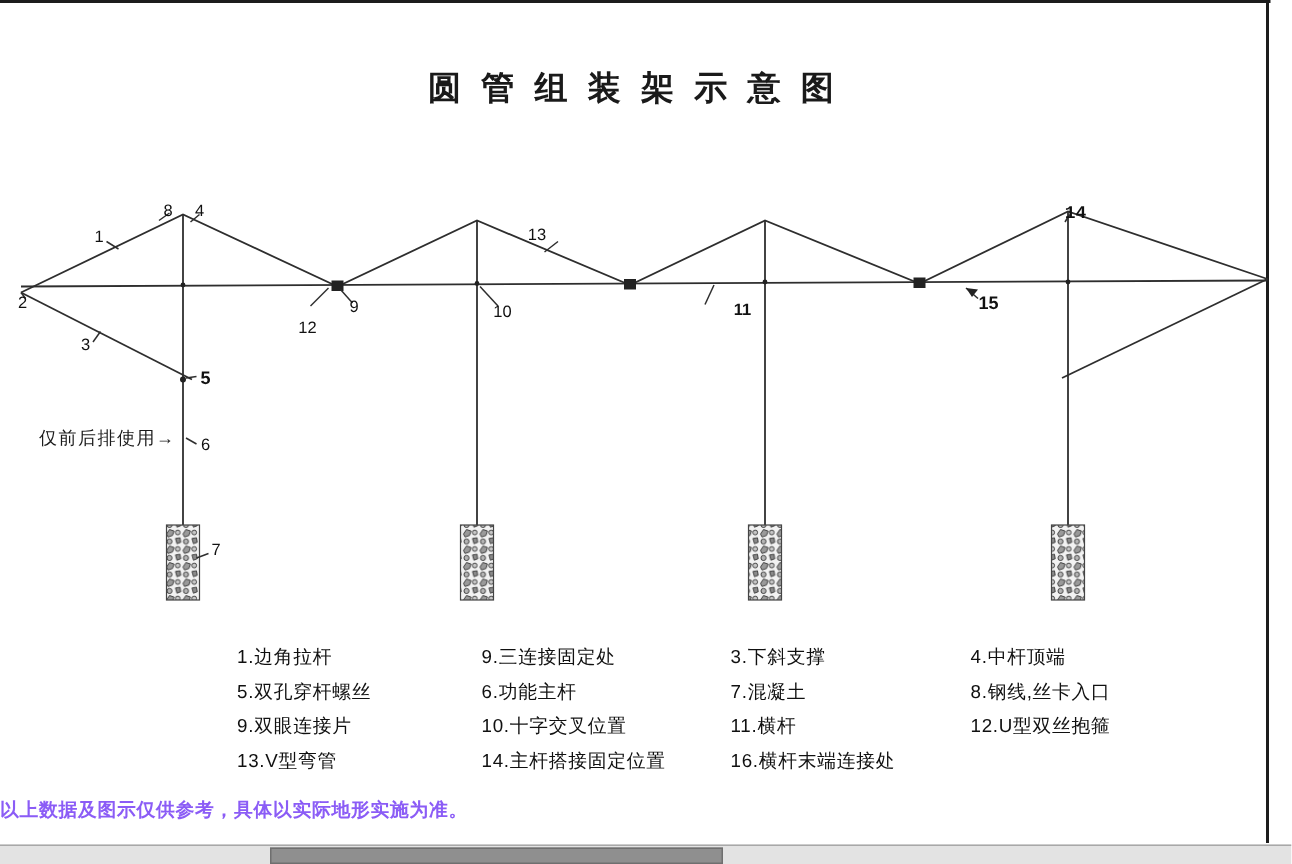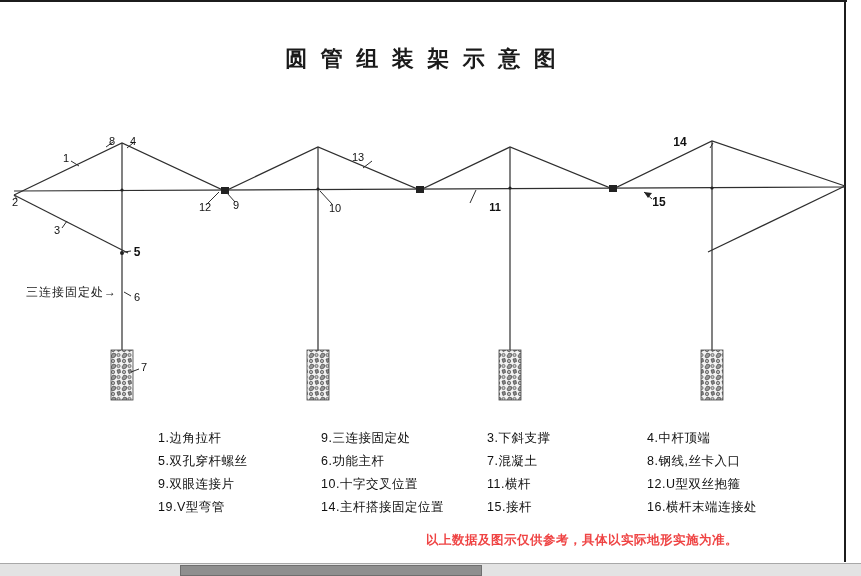--- a/index.html
+++ b/index.html
@@ -27,22 +27,22 @@
     position:absolute;left:26px;top:284px;font-size:12px;font-weight:500;color:#1a1a1a;
     letter-spacing:1px;white-space:nowrap;
   }
   .legend-grid{
     position:absolute;left:122px;top:430px;
     display:grid;grid-template-columns:163px 166px 160px 220px;grid-auto-rows:23px;
     font-size:12.5px;font-weight:500;color:#101010;letter-spacing:0.5px;margin-left:36px;
   }
   .legend-item{white-space:nowrap;}
   .footer-note{
-    position:absolute;left:0;top:532px;width:738px;text-align:right;
-    font-size:12.5px;font-weight:600;color:#ef4444;letter-spacing:0.5px;
+    position:absolute;left:0;top:532px;width:738px;text-align:left;
+    font-size:12.5px;font-weight:600;color:#8b5cf6;letter-spacing:0.5px;
   }
   .hscrollbar-track{
     position:absolute;left:0;top:563px;width:861px;height:13px;
     background:#e3e3e3;border-top:1px solid #a8a8a8;
   }
   .hscrollbar-thumb{
     position:absolute;left:180px;top:1px;width:302px;height:11px;
     background:#8f8f8f;border:1px solid #6f6f6f;box-sizing:border-box;
   }
 </style>
@@ -122,47 +122,46 @@
 
 <div class="callout-layer">
     <div class="callout" style="left: 66px; top: 158px;">1</div>
     <div class="callout" style="left: 112px; top: 141px;">8</div>
     <div class="callout" style="left: 133px; top: 141px;">4</div>
     <div class="callout" style="left: 15px; top: 202px;">2</div>
     <div class="callout" style="left: 57px; top: 230px;">3</div>
     <div class="callout bold" style="left: 137px; top: 252px;">5</div>
     <div class="callout" style="left: 137px; top: 297px;">6</div>
     <div class="callout" style="left: 144px; top: 367px;">7</div>
-    <div class="callout" style="left: 205px; top: 207px; text-align: right;">12</div>
+    <div class="callout" style="left: 205px; top: 219px; text-align: right;">12</div>
     <div class="callout" style="left: 236px; top: 205px;">9</div>
     <div class="callout" style="left: 335px; top: 208px;">10</div>
     <div class="callout" style="left: 358px; top: 157px;">13</div>
     <div class="callout" style="left: 495px; top: 207px; font-weight: bold;">11</div>
     <div class="callout bold" style="left: 659px; top: 202px;">15</div>
-    <div class="callout bold" style="left: 680px; top: 142px;">14</div>
+    <div class="callout bold" style="left: 717px; top: 142px; font-family: Liberation Mono, monospace;">14</div>
   </div>
 
-<div class="side-note">三连接固定处→</div>
+<div class="side-note">仅前后排使用→</div>
 
 <div class="legend-grid">
     <div class="legend-item">1.边角拉杆</div>
     <div class="legend-item">9.三连接固定处</div>
     <div class="legend-item">3.下斜支撑</div>
     <div class="legend-item">4.中杆顶端</div>
     <div class="legend-item">5.双孔穿杆螺丝</div>
     <div class="legend-item">6.功能主杆</div>
     <div class="legend-item">7.混凝土</div>
     <div class="legend-item">8.钢线,丝卡入口</div>
     <div class="legend-item">9.双眼连接片</div>
     <div class="legend-item">10.十字交叉位置</div>
     <div class="legend-item">11.横杆</div>
     <div class="legend-item">12.U型双丝抱箍</div>
-    <div class="legend-item">19.V型弯管</div>
+    <div class="legend-item">13.V型弯管</div>
     <div class="legend-item">14.主杆搭接固定位置</div>
-    <div class="legend-item">15.接杆</div>
     <div class="legend-item">16.横杆末端连接处</div>
   </div>
 
 <div class="footer-note">以上数据及图示仅供参考，具体以实际地形实施为准。</div>
 
 <div class="hscrollbar-track">
   <div class="hscrollbar-thumb"></div>
 </div>
 
 </body></html>

